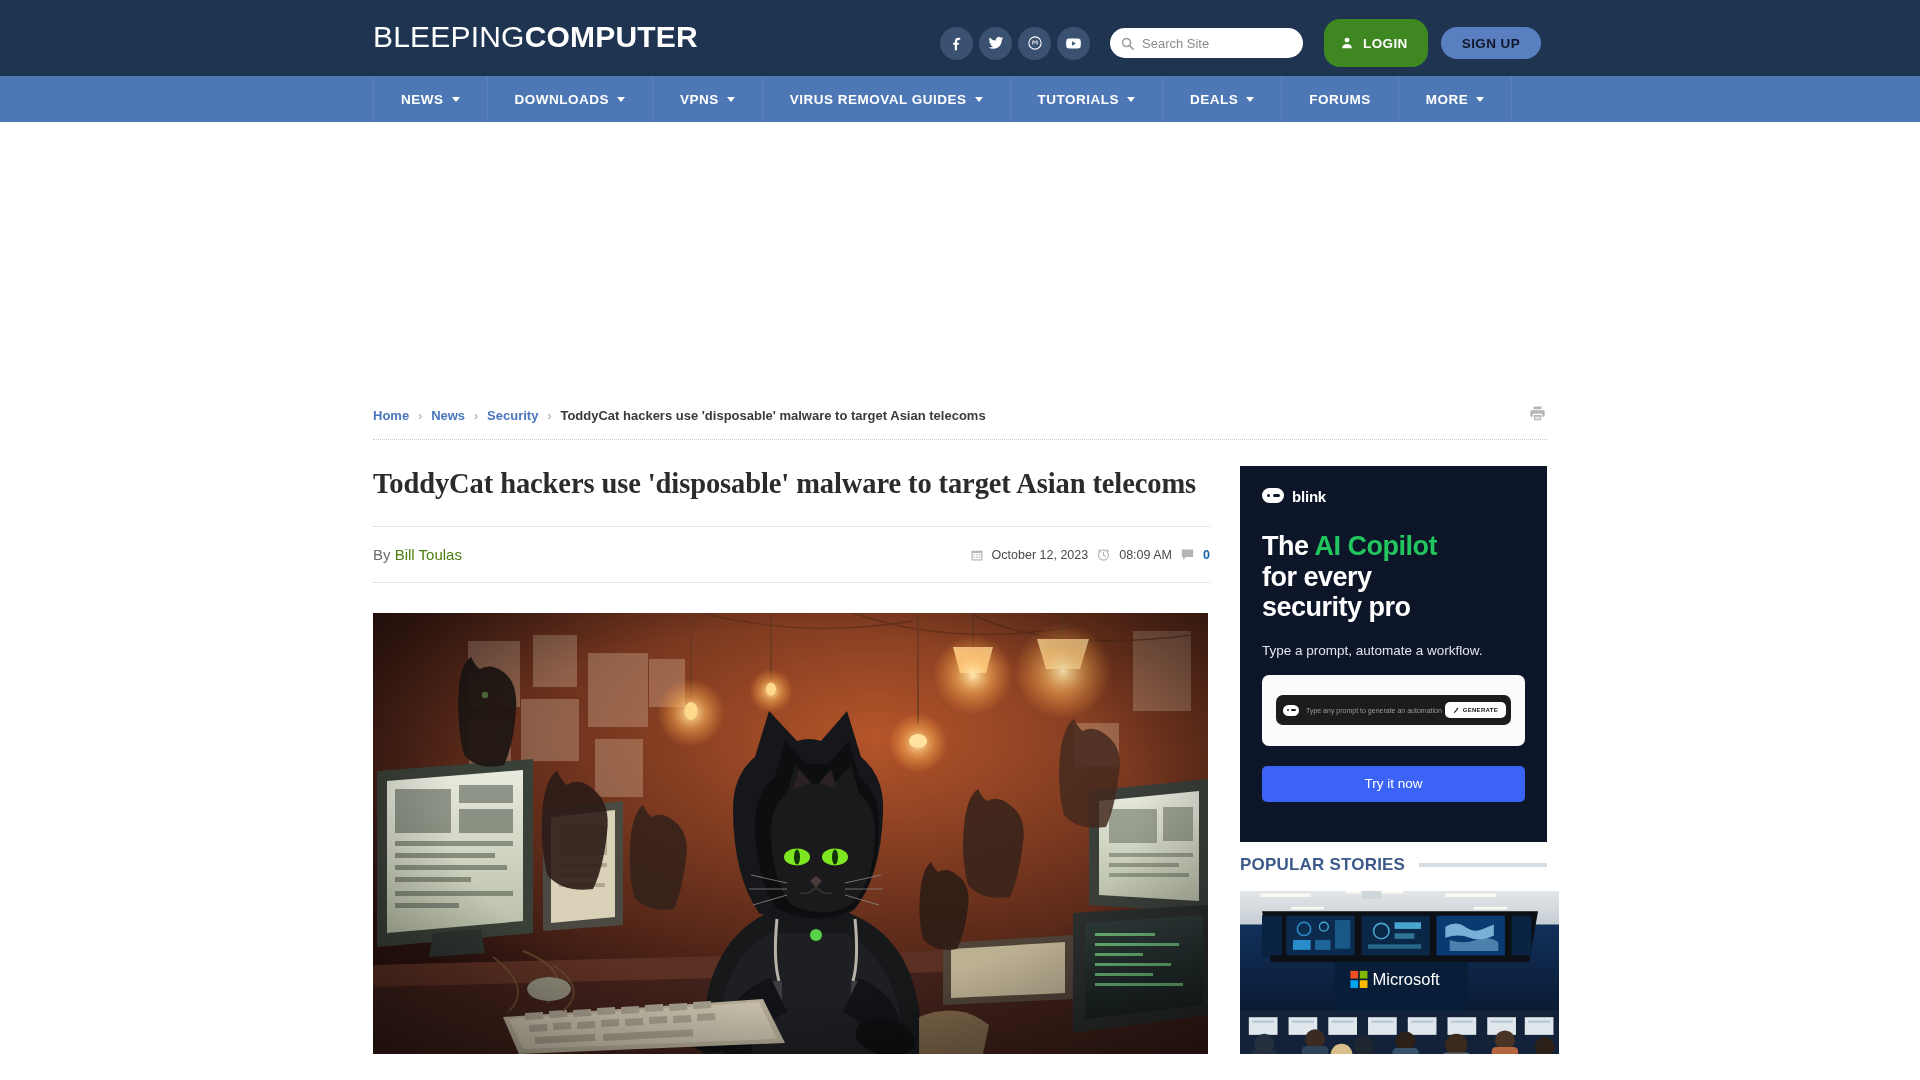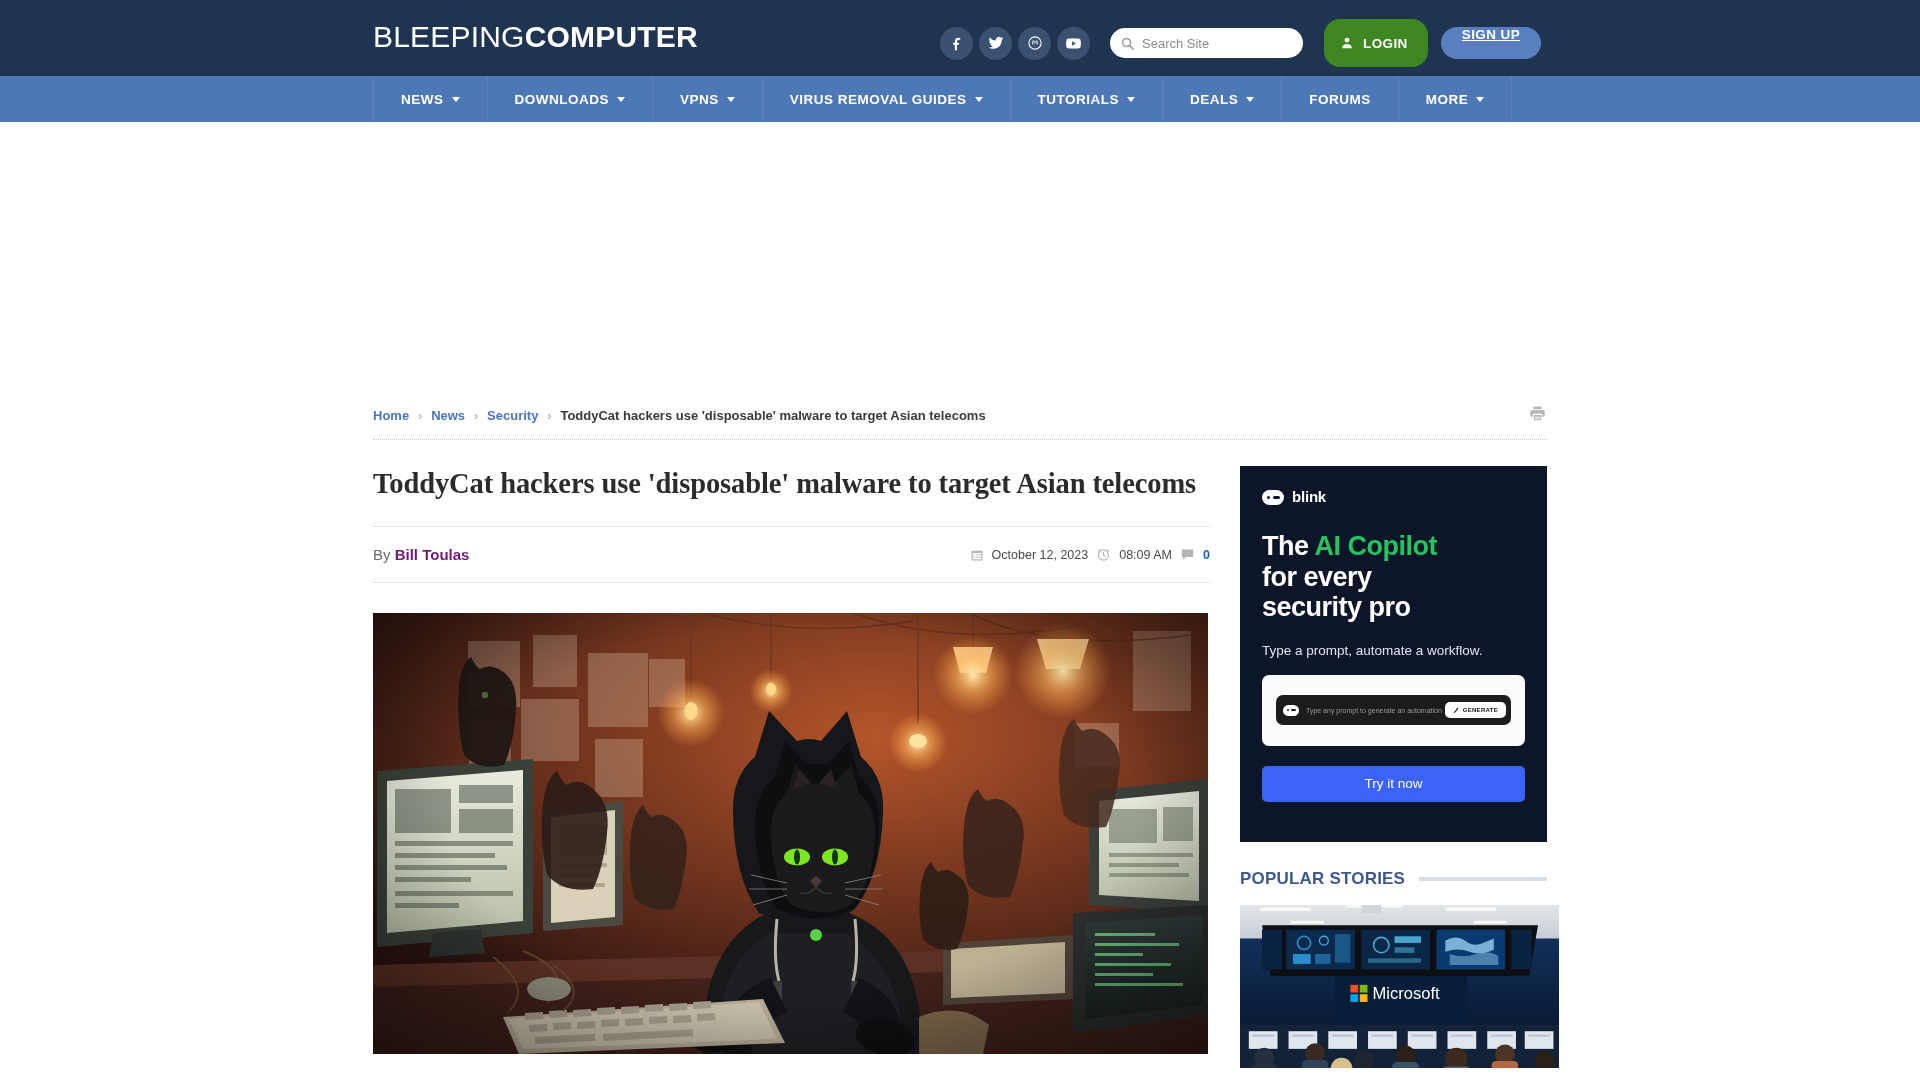--- a/index.html
+++ b/index.html
@@ -80,29 +80,28 @@
     padding: 0 20px 0 16px;
     cursor: pointer;
     border: none;
   }
   .btn-login svg { margin-right: 9px; fill: #fff; }
   .btn-signup {
     margin-left: 13px;
     height: 32px;
     background: #5a7fc0;
     border-radius: 16px;
-    color: #ffffff;
+    color: #0f172a;
     font-size: 13.5px;
     font-weight: 700;
     letter-spacing: 0.4px;
-    display: flex; align-items: flex-start;
+    display: flex; align-items: center;
     padding: 0 21px;
     cursor: pointer;
     border: none;
-    text-decoration: underline;
   }
 
   
   .navbar {
     height: 46px;
     background: #4d77b5;
     display: flex;
     align-items: stretch;
     padding-left: 373px;
   }
@@ -173,21 +172,21 @@
     border-bottom: 1px dotted #c9c9c9;
     letter-spacing: -0.1px;
   }
 
   .meta-row {
     display: flex; align-items: center; justify-content: space-between;
     height: 56px;
     border-bottom: 1px dotted #c9c9c9;
   }
   .byline { font-size: 15px; color: #6c6c6c; }
-  .byline a { color: #701a75; font-weight: 700; text-decoration: none; }
+  .byline a { color: #4d7c0f; font-weight: 400; text-decoration: none; }
   .meta-right { display: flex; align-items: center; gap: 8px; }
   .meta-item { display: flex; align-items: center; font-size: 12.5px; color: #4a4a4a; }
   .meta-item svg { margin-right: 8px; }
   .meta-count { color: #1161ac; font-weight: 700; }
 
   .hero {
     margin-top: 30px;
     width: 835px;
     height: 441px;
     overflow: hidden;
@@ -198,21 +197,21 @@
 
   
   .blink-ad {
     margin-top: 26px;
     width: 307px;
     height: 376px;
     background: #0d1628;
     padding: 22px 22px 0 22px;
     position: relative;
   }
-  .blink-logo { display: flex; align-items: flex-end; }
+  .blink-logo { display: flex; align-items: flex-start; }
   .blink-mark {
     width: 22px; height: 15px;
     background: #ffffff;
     border-radius: 8px;
     display: flex; align-items: center; justify-content: center;
     gap: 2.5px;
   }
   .blink-eye { width: 3.5px; height: 3.5px; background: #0d1628; border-radius: 50%; }
   .blink-eye.wide { width: 7px; border-radius: 2px; }
   .blink-name {
@@ -267,21 +266,21 @@
     height: 36px;
     background: #3b63f6;
     border-radius: 5px;
     color: #fff;
     font-size: 13.5px;
     display: flex; align-items: center; justify-content: center;
     cursor: pointer;
   }
 
   .popular-head {
-    margin-top: 27px;
+    margin-top: 13px;
     display: flex; align-items: center;
   }
   .popular-head h3 {
     font-size: 17px;
     font-weight: 700;
     color: #3d5a8a;
     letter-spacing: 0.2px;
     white-space: nowrap;
   }
   .popular-rule {

